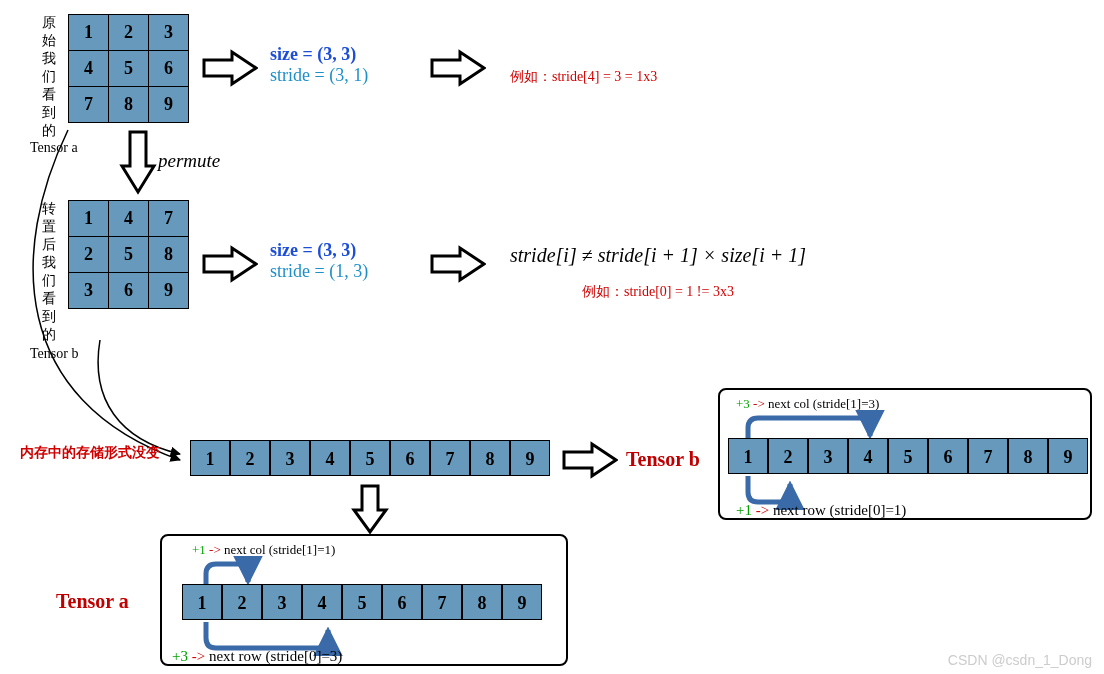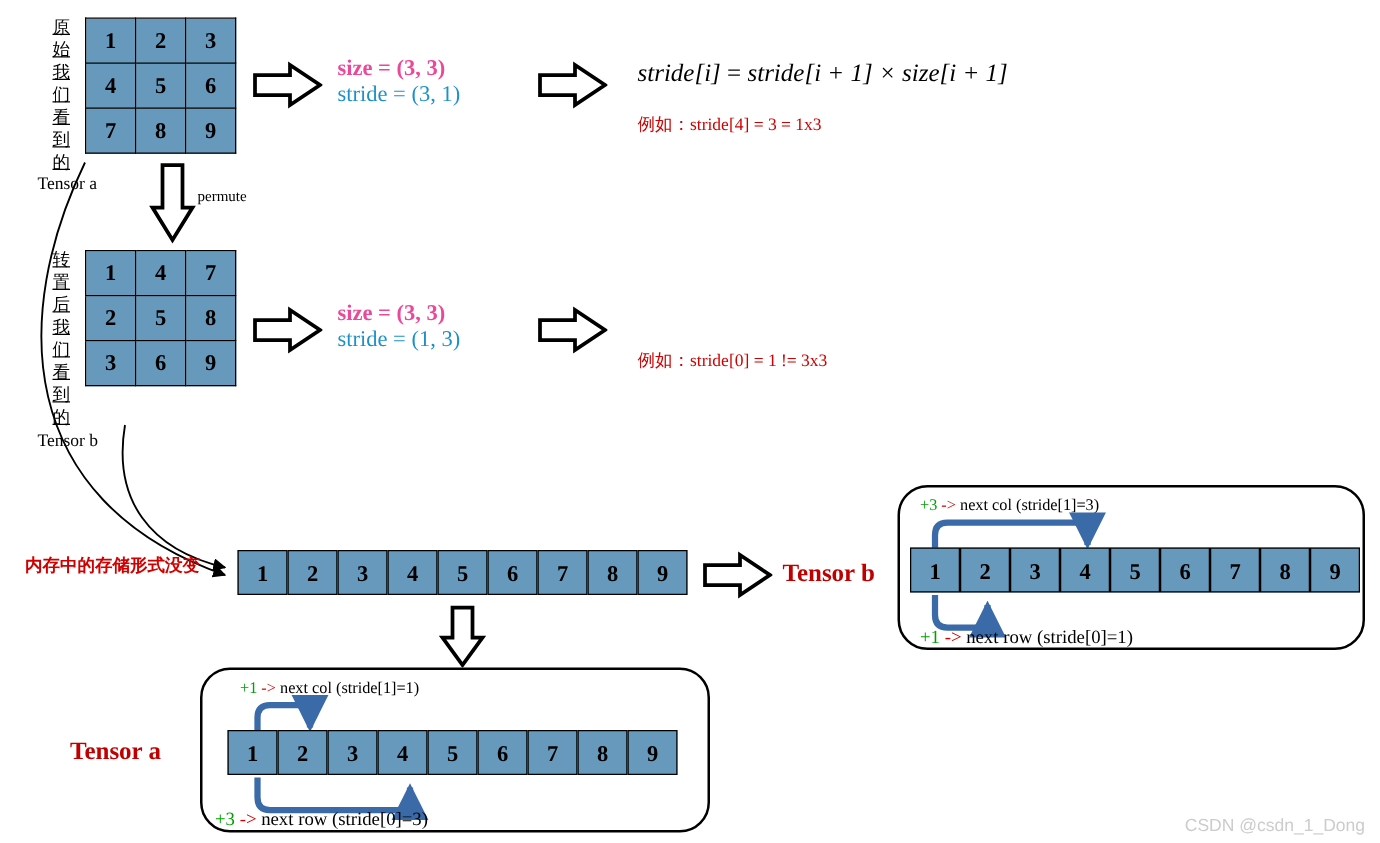--- a/index.html
+++ b/index.html
@@ -36,40 +36,39 @@
     text-align: center;
     font-weight: bold;
     font-size: 18px;
     line-height: 36px;
   }
   .vlabel {
     position: absolute;
     font-size: 14px;
     line-height: 18px;
     width: 18px;
-    text-decoration: underline;
   }
   .caption {
     font-size: 14px;
   }
   .formula {
     font-style: italic;
     font-size: 20px;
     font-family: "Times New Roman", serif;
   }
-  .size-red { color: #ec4899; font-weight: bold; font-size: 18px; }
+  .size-red { color: #1d4ed8; font-weight: bold; font-size: 18px; }
   .stride-blue { color: #1e90c8; font-weight: normal; font-size: 18px; }
   .example-red { color: #d00000; font-size: 14px; }
   .tensor-red { color: #c00000; font-weight: bold; font-size: 20px; }
   .note-red { color: #d00000; font-weight: bold; font-size: 14px; }
   .note-green { color: #00a000; }
   .note-red2 { color: #d00000; }
   .rbox {
     border: 2.5px solid #000;
-    border-radius: 24px;
+    border-radius: 8px;
     position: absolute;
   }
   .watermark {
     position: absolute;
     right: 12px;
     bottom: 6px;
     color: #ccc;
     font-size: 14px;
     font-family: Arial, sans-serif;
   }
@@ -128,32 +127,29 @@
   <div class="stride-blue">stride = (3, 1)</div>
 </div>
 
 <div style="position:absolute;left:430px;top:48px;">
   <svg width="56" height="40">
       <path d="M2 12 H30 V4 L54 20 L30 36 V28 H2 Z" fill="none" stroke="#000" stroke-width="3"></path>
     </svg>
 </div>
 
 <div style="position:absolute;left:510px;top:48px;">
-  <div class="formula">
-    <span>stride[i]</span><span style="font-style:normal"> = </span><span>stride[i + 1] × size[i + 1]</span>
-  </div>
   <div class="example-red" style="margin-top:20px;">例如：stride[4] = 3 = 1x3</div>
 </div>
 
 <div style="position:absolute;left:116px;top:130px;">
   <svg width="44" height="66">
       <path d="M14 2 V36 H6 L22 62 L38 36 H30 V2 Z" fill="none" stroke="#000" stroke-width="3"></path>
     </svg>
 </div>
-<div style="position:absolute;left:158px;top:150px;font-size:12px;">permute</div>
+<div style="position:absolute;left:158px;top:150px;font-size:19px;font-style:italic;">permute</div>
 
 <div class="vlabel" style="left:42px;top:200px;">转置后我们看到的</div>
 <div class="caption" style="position:absolute;left:30px;top:346px;">Tensor b</div>
 
 <div style="position:absolute;left:68px;top:200px;">
   <table class="matrix">
     <tbody>
         <tr>
           <td>1</td>
           <td>4</td>
@@ -183,21 +179,24 @@
   <div class="stride-blue">stride = (1, 3)</div>
 </div>
 
 <div style="position:absolute;left:430px;top:244px;">
   <svg width="56" height="40">
       <path d="M2 12 H30 V4 L54 20 L30 36 V28 H2 Z" fill="none" stroke="#000" stroke-width="3"></path>
     </svg>
 </div>
 
 <div style="position:absolute;left:510px;top:244px;">
-  <div class="example-red" style="margin-top:36px;">例如：stride[0] = 1 != 3x3</div>
+  <div class="formula">
+    <span>stride[i]</span><span style="font-style:normal;color:#000">  ≠  </span><span>stride[i + 1] × size[i + 1]</span>
+  </div>
+  <div class="example-red" style="margin-top:16px;text-align:center;">例如：stride[0] = 1 != 3x3</div>
 </div>
 
 <div class="note-red" style="position:absolute;left:20px;top:444px;text-align:center;">内存中的存储形式没变</div>
 
 <div style="position:absolute;left:190px;top:440px;" class="memrow">
   <div>1</div>
     <div>2</div>
     <div>3</div>
     <div>4</div>
     <div>5</div>

